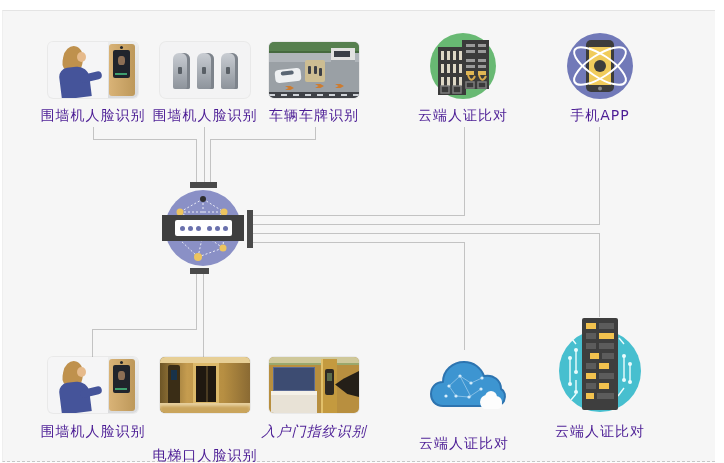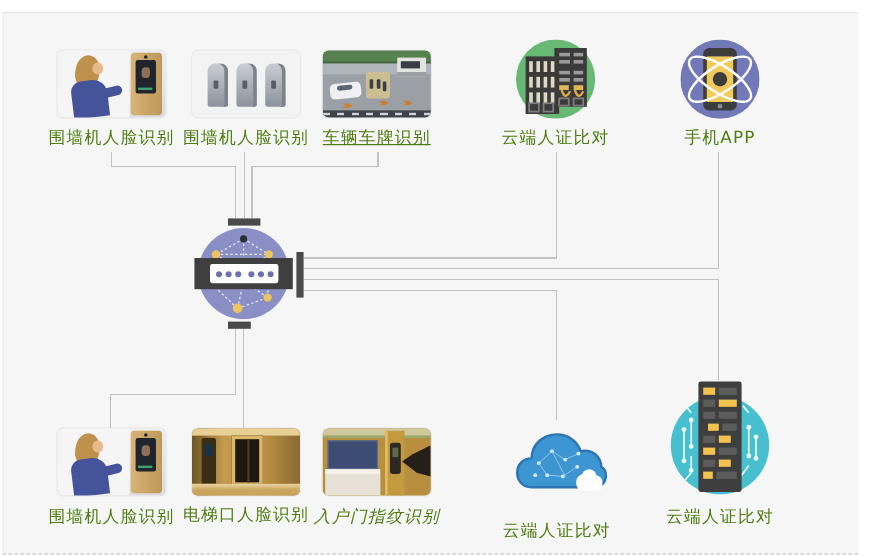--- a/index.html
+++ b/index.html
@@ -3,21 +3,21 @@
 <meta charset="utf-8">
 <style>
   html,body{margin:0;padding:0;background:#ffffff;}
   body{width:724px;height:463px;position:relative;overflow:hidden;
        font-family:"DejaVu Sans","Liberation Sans",sans-serif;}
   .panel{position:absolute;left:2px;top:10px;width:713px;height:452px;
          background:#f6f6f6;border-top:1px solid #e4e4e4;border-left:1px solid #efefef;
          border-bottom:1px dashed #c6c6c6;box-sizing:border-box;}
   .lines{position:absolute;left:0;top:0;width:724px;height:463px;pointer-events:none;}
   .lbl{position:absolute;text-align:center;font-size:14px;line-height:17px;
-       color:#4d7c0f;letter-spacing:1px;white-space:nowrap;}
+       color:#4c1d95;letter-spacing:1px;white-space:nowrap;}
   .photo{position:absolute;width:90px;height:56px;border-radius:5px;overflow:hidden;
          box-shadow:0 0 0 1px rgba(0,0,0,0.05);}
   .abs{position:absolute;}
   
   .ph-face{background:linear-gradient(180deg,#eceded,#dadbdd);}
   .wall-bg{left:0;top:0;width:60px;height:56px;background:#f5f5f6;}
   .hair{left:15px;top:4px;width:20px;height:26px;background:#bf914d;border-radius:55% 55% 40% 40%;transform:rotate(9deg);}
   .face{left:29px;top:10px;width:9px;height:10px;background:#e6ba8b;border-radius:50%;}
   .body-f{left:12px;top:25px;width:30px;height:31px;background:#45549a;border-radius:9px 12px 0 0;transform:rotate(-7deg);}
   .arm-f{left:32px;top:31px;width:22px;height:8px;background:#45549a;border-radius:4px;transform:rotate(-14deg);}
@@ -327,20 +327,20 @@
       <rect x="30" y="67" width="10" height="6" fill="#5c5c5c"></rect>
         <rect x="43" y="67" width="10" height="6" fill="#f2c24e"></rect>
       <rect x="30" y="77" width="8" height="6" fill="#f2c24e"></rect>
         <rect x="41" y="77" width="17" height="6" fill="#5c5c5c"></rect>
     </g>
   </svg>
 </div>
 
 <div class="lbl" style="left:23px;top:107px;width:140px;">围墙机人脸识别</div>
 <div class="lbl" style="left:125px;top:107px;width:160px;">围墙机人脸识别</div>
-<div class="lbl" style="left:254px;top:107px;width:120px;text-decoration:underline;">车辆车牌识别</div>
+<div class="lbl" style="left:254px;top:107px;width:120px;">车辆车牌识别</div>
 <div class="lbl" style="left:403px;top:107px;width:120px;">云端人证比对</div>
 <div class="lbl" style="left:545px;top:107px;width:110px;">手机APP</div>
 <div class="lbl" style="left:33px;top:423px;width:120px;">围墙机人脸识别</div>
-<div class="lbl" style="left:145px;top:421px;width:120px;text-align:center;">电梯口人脸识别</div>
+<div class="lbl" style="left:145px;top:447px;width:120px;text-align:center;">电梯口人脸识别</div>
 <div class="lbl" style="left:254px;top:423px;width:120px;font-style:italic;">入户门指纹识别</div>
 <div class="lbl" style="left:404px;top:423px;width:120px;margin-top:12px;">云端人证比对</div>
 <div class="lbl" style="left:540px;top:423px;width:120px;">云端人证比对</div>
 
 </body></html>

